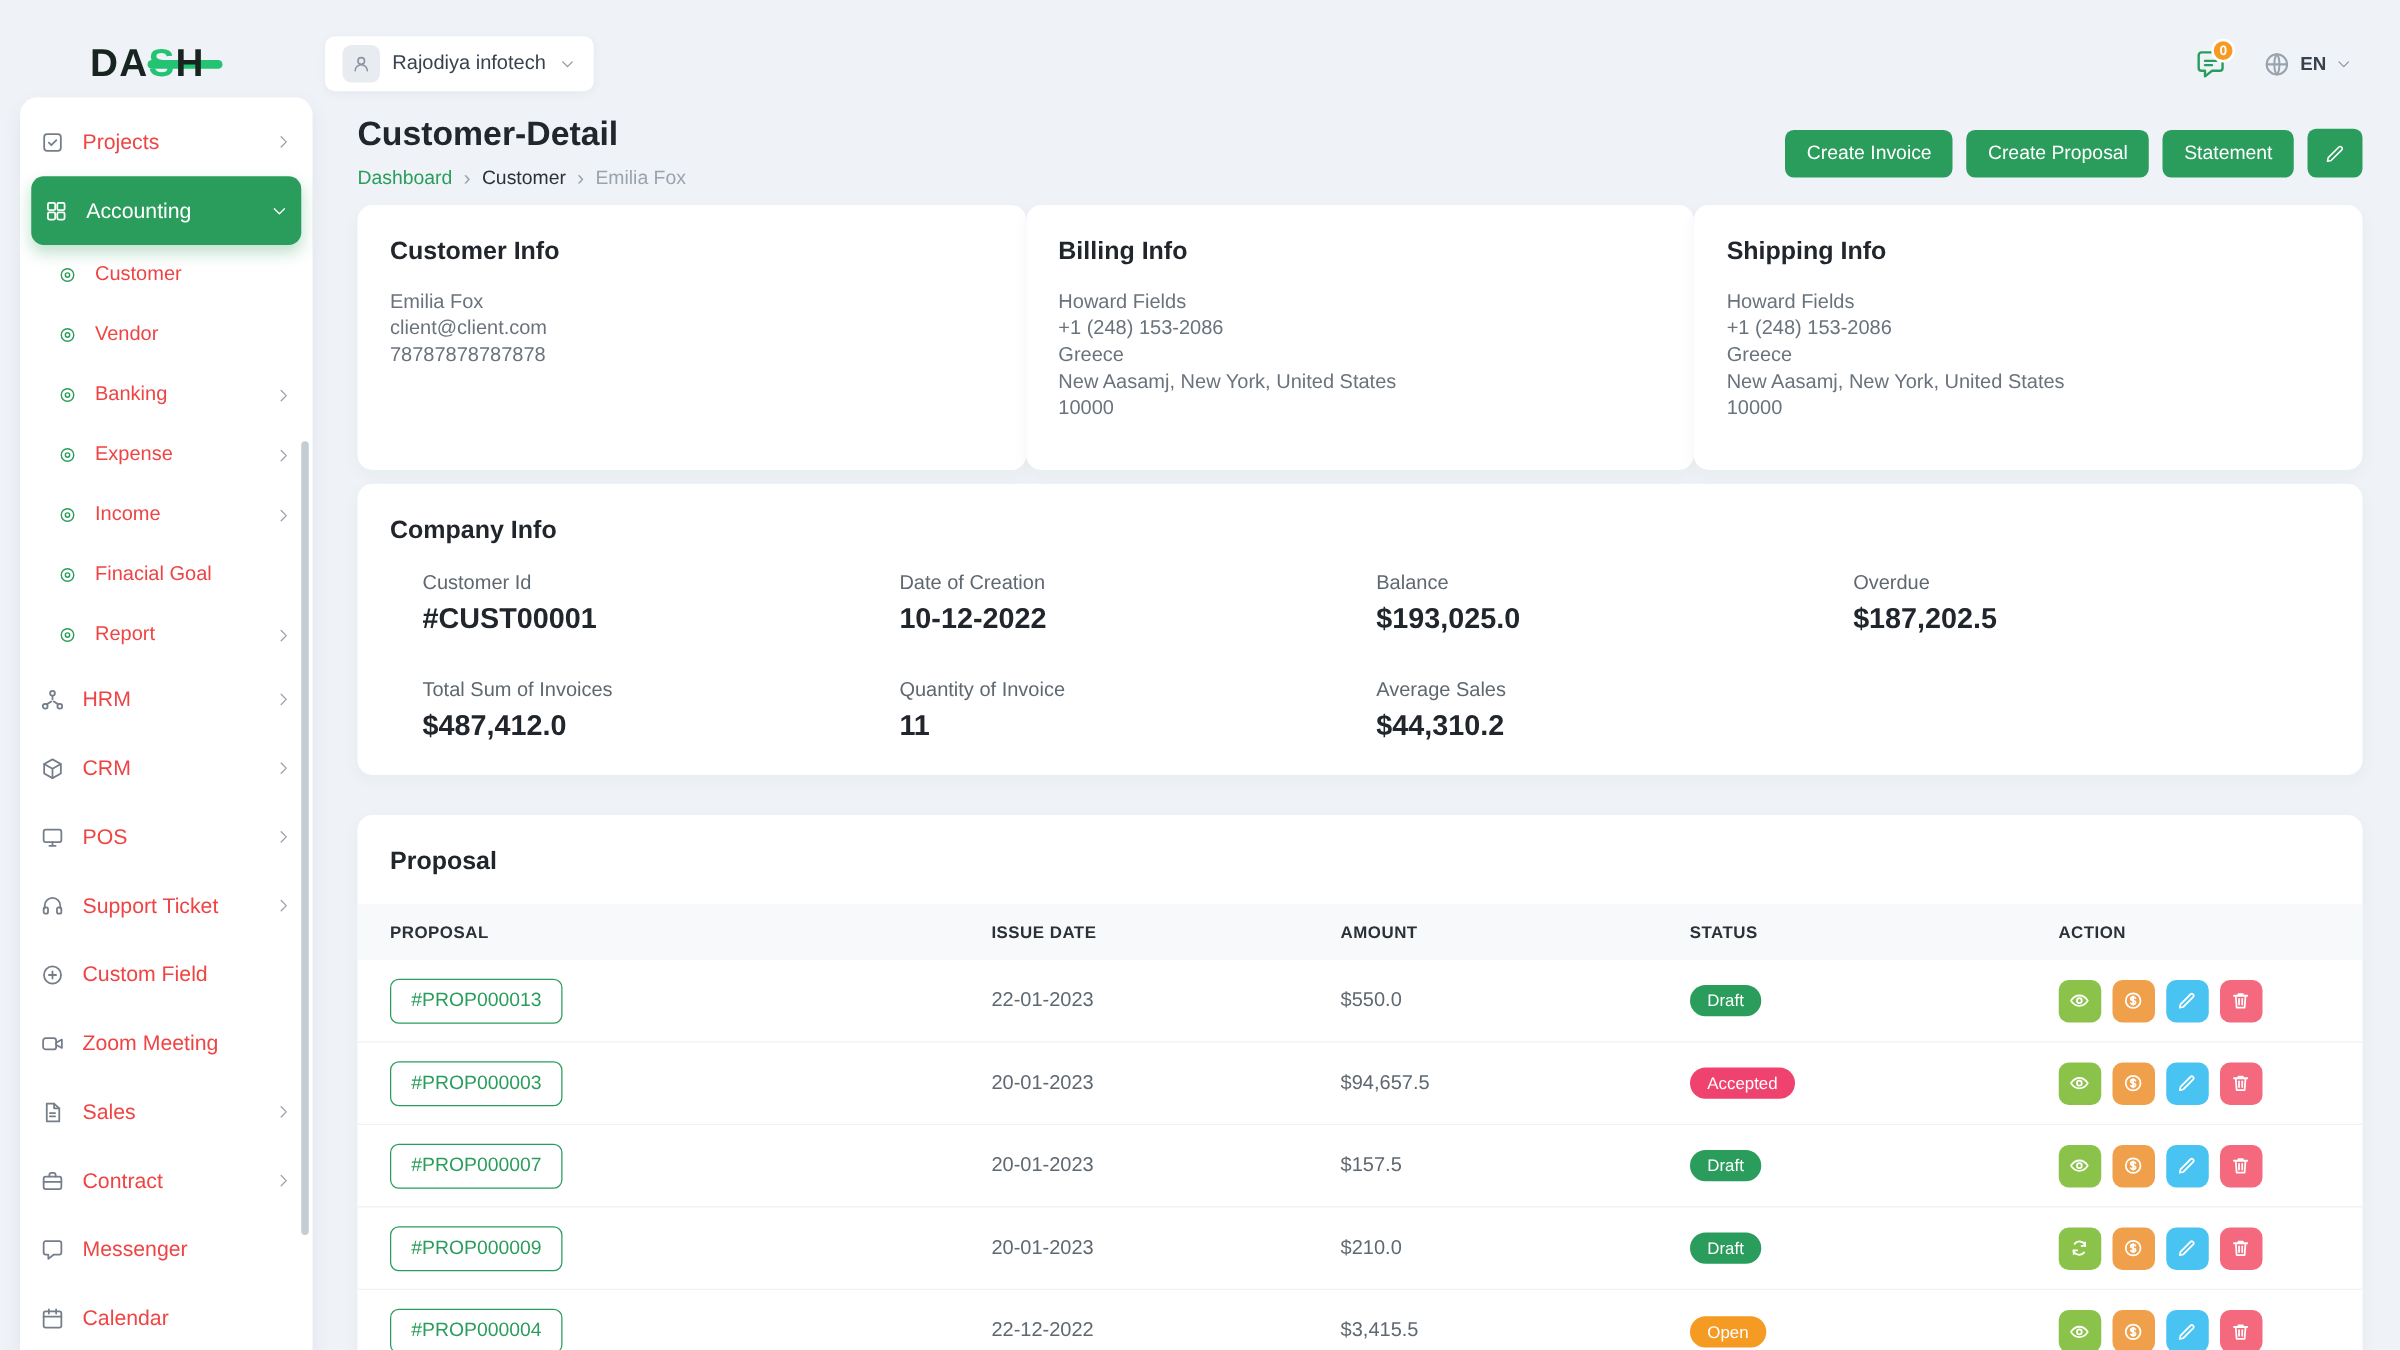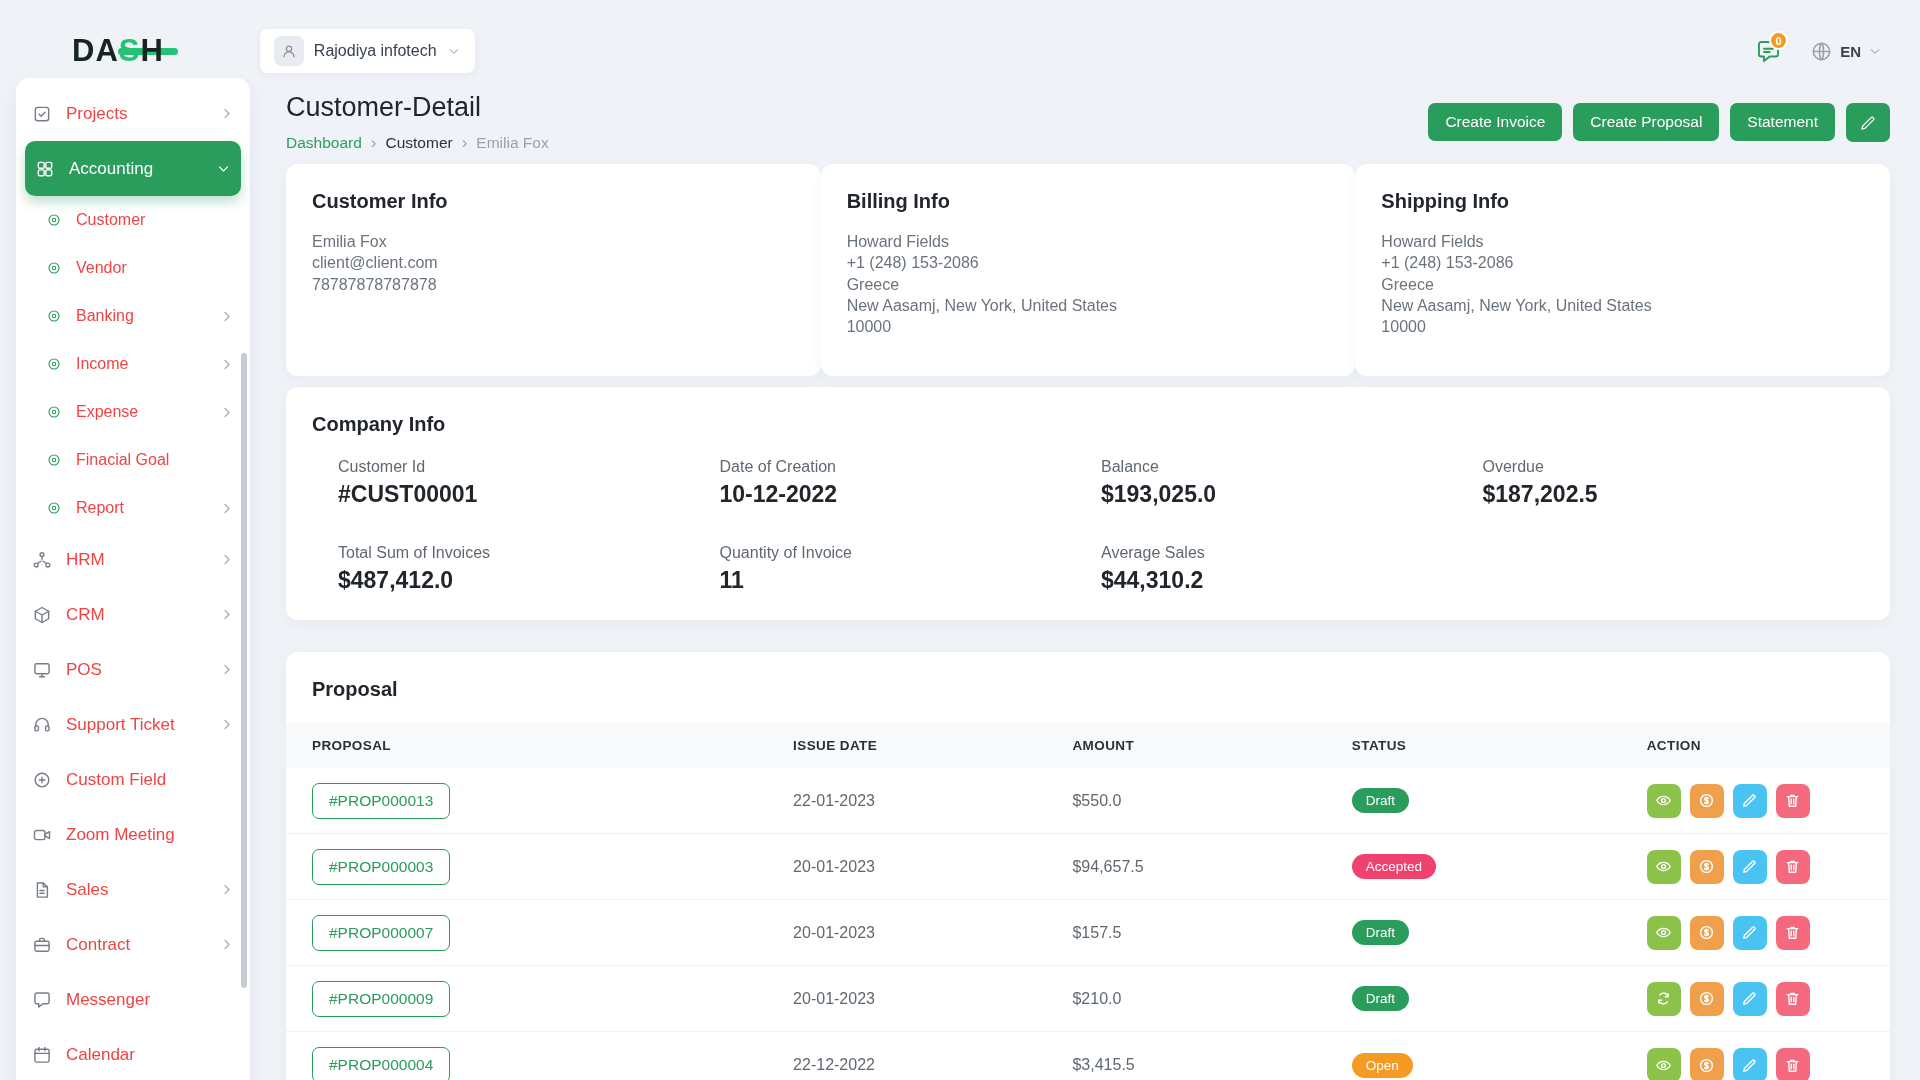--- a/index.html
+++ b/index.html
@@ -53,28 +53,28 @@
   .s-chev .ic{width:15px;height:15px;color:#9aa3ad}
   .side-item.active{background:var(--green);color:#fff;border-radius:10px;
     margin:0 9px;padding:0 10px;box-shadow:0 6px 12px rgba(42,157,92,.3)}
   .side-item.active .s-ic .ic,.side-item.active .s-chev .ic{color:#fff}
   .side-scroll{position:absolute;right:3px;top:275px;width:6px;height:635px;
     background:#c6ccd4;border-radius:3px;cursor:grab}
 
   
   .main{position:absolute;left:286px;top:78px;width:1604px}
   .page-head{display:flex;justify-content:space-between;align-items:center;margin-top:14px}
-  h1{font-size:27px;font-weight:400;color:var(--txt-dark)}
+  h1{font-size:27px;font-weight:700;color:var(--txt-dark)}
   .breadcrumb{margin-top:10px;font-size:15.5px;display:flex;align-items:center;gap:9px}
   .breadcrumb a{text-decoration:none;cursor:pointer}
   .bc-home{color:var(--green)}
   .bc-mid{color:#2b3138}
   .bc-cur{color:var(--txt-light)}
   .sep{color:#9aa3ad;font-size:17px}
-  .head-actions{display:flex;gap:11px;align-items:flex-start}
+  .head-actions{display:flex;gap:11px;align-items:center}
   .btn{background:var(--green);color:#fff;border:none;border-radius:7px;
     padding:10px 17px;font-size:15.5px;font-family:inherit;cursor:pointer}
   .btn-edit{width:44px;height:39px;display:flex;align-items:center;justify-content:center;padding:0}
   .btn-edit .ic{width:18px;height:18px;color:#fff}
 
   .card{background:#fff;border-radius:12px;box-shadow:0 4px 14px rgba(30,40,60,.04)}
   .cards-row{display:grid;grid-template-columns:1fr 1fr 1fr;margin-top:11px}
   .cards-row .card{min-height:212px;padding:26px}
   .card h2{font-size:20px;font-weight:700;color:var(--txt-dark)}
   .info-lines{margin-top:18px;font-size:16px;line-height:1.33;color:#6a737d}
@@ -310,34 +310,34 @@
           <use href="#i-chev-right"></use>
         </svg>
       </span>
   </div>
   <div class="side-sub">
     <span class="s-bullet">
         <svg class="ic">
           <use href="#i-target"></use>
         </svg>
       </span>
-    <span class="s-label">Income</span>
+    <span class="s-label">Expense</span>
     <span class="s-chev">
         <svg class="ic">
           <use href="#i-chev-right"></use>
         </svg>
       </span>
   </div>
   <div class="side-sub">
     <span class="s-bullet">
         <svg class="ic">
           <use href="#i-target"></use>
         </svg>
       </span>
-    <span class="s-label">Expense</span>
+    <span class="s-label">Income</span>
     <span class="s-chev">
         <svg class="ic">
           <use href="#i-chev-right"></use>
         </svg>
       </span>
   </div>
   <div class="side-sub">
     <span class="s-bullet">
         <svg class="ic">
           <use href="#i-target"></use>

